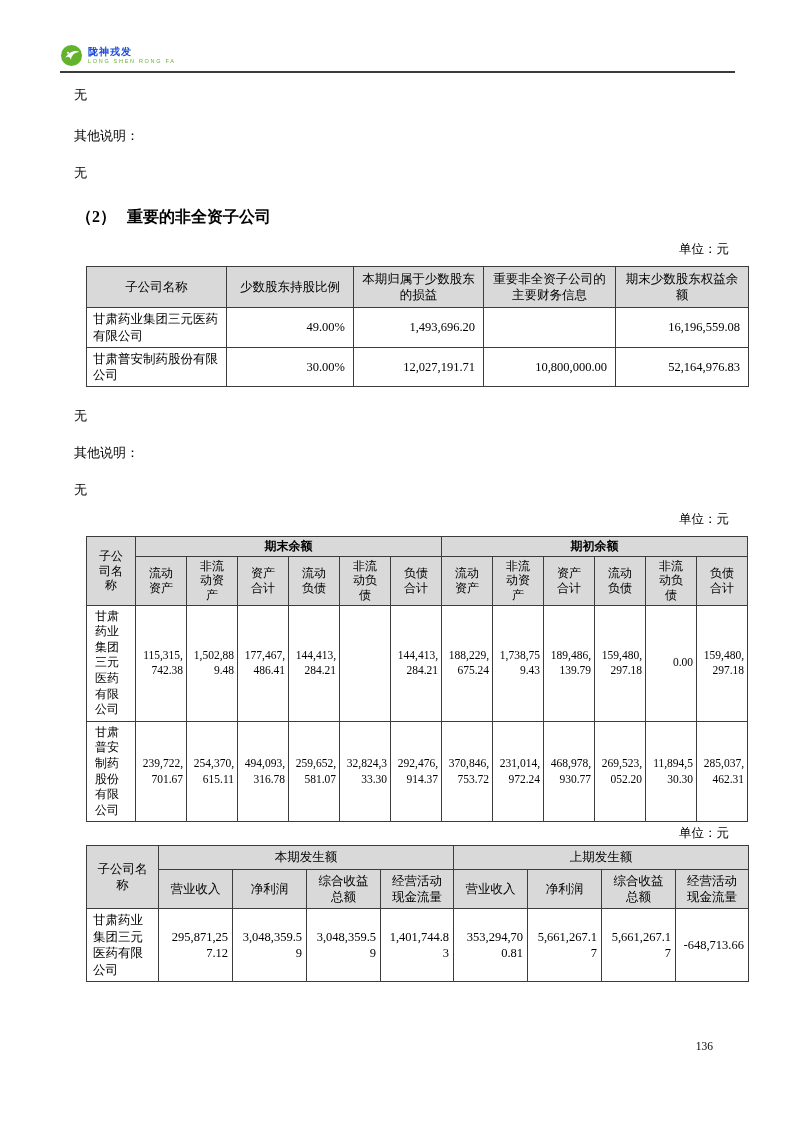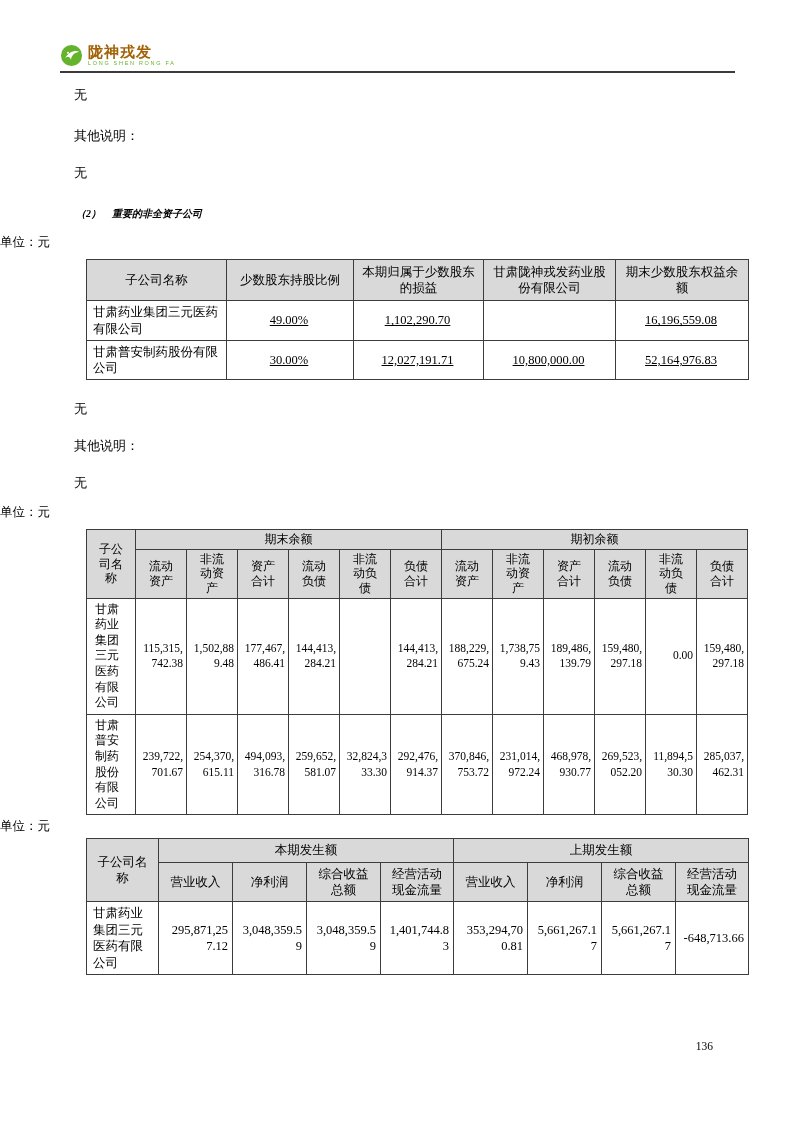--- a/index.html
+++ b/index.html
@@ -10,45 +10,45 @@
   
   .header{
     display:flex;justify-content:space-between;align-items:flex-end;
     margin:0 58px 0 60px;padding-top:44px;padding-bottom:4px;
     border-bottom:2.5px solid #3a3a3a;
   }
   .logo{display:flex;align-items:center;gap:5px;}
   .logo-badge{width:23px;height:23px;flex:0 0 auto;}
   .logo-text{display:flex;flex-direction:column;line-height:1;}
   .logo-cn{font-family:"Liberation Sans","DejaVu Sans",sans-serif;font-weight:bold;
-           font-size:15px;color:#a16207;letter-spacing:1px;}
+           font-size:10px;color:#1d4ed8;letter-spacing:1px;}
   .logo-en{font-family:"Liberation Sans","DejaVu Sans",sans-serif;font-size:5.5px;
            color:#64b32c;letter-spacing:1.7px;margin-top:2px;}
   .header-title{font-size:12.5px;padding-bottom:2px;}
   
   .para{margin:0 64px 0 74px;font-size:13px;line-height:1.15;}
   .note-line{margin:0 64px 0 74px;font-size:13px;line-height:1.15;}
-  .heading{margin:12px 64px 0 76px;font-size:10px;font-weight:bold;font-style:italic;}
+  .heading{margin:12px 64px 0 76px;font-size:16px;font-weight:bold;}
   .heading .h-num{margin-right:11px;}
-  .unit{margin:0 64px 0 0;text-align:left;font-size:12.5px;}
+  .unit{margin:0 64px 0 0;text-align:right;font-size:12.5px;}
   .mt16{margin-top:15px}.mt26{margin-top:26px}.mt22{margin-top:22px}
   .mt24{margin-top:24px}.mt14{margin-top:13px}.mt8{margin-top:8px}
   .mt10{margin-top:10px}.mt2{margin-top:3px}
   
   table{border-collapse:collapse;margin-left:86px;width:662px;table-layout:fixed;}
   th,td{border:1px solid #3c3c3c;vertical-align:middle;}
   th{background:#d9d9d9;font-weight:normal;text-align:center;}
   
   .t1 th{font-size:12.5px;padding:4px 5px;line-height:1.3;}
   .t1 td{font-size:12.5px;padding:3px 6px;line-height:1.3;}
-  .t1 td.num{text-align:center;padding-right:8px;word-break:break-all;text-decoration:underline;}
+  .t1 td.num{text-align:right;padding-right:8px;word-break:break-all;}
   .t1 td.name{text-align:left;}
   
   .t2 th{font-size:12px;padding:2px 9px;line-height:1.22;}
-  .t2 th.group{padding:2px 16px;}
+  .t2 th.group{padding:2px 16px;font-weight:bold;}
   .t2 td{font-size:11.5px;line-height:1.35;}
   .t2 td.name{font-size:12px;line-height:1.3;padding:3px 8px;text-align:left;}
   .t2 td.num{text-align:right;padding:2px 3px;word-break:break-all;}
   
   .t3 th{font-size:12.5px;padding:3px 10px;line-height:1.3;}
   .t3 th.group{padding:3px 0;}
   .t3 td{font-size:12.5px;line-height:1.32;}
   .t3 td.name{padding:3px 6px;text-align:left;}
   .t3 td.num{text-align:right;padding:3px 4px;word-break:break-all;}
   
@@ -88,27 +88,27 @@
         <col style="width:127px">
         <col style="width:130px">
         <col style="width:132px">
         <col style="width:133px">
       </colgroup>
     <tbody>
         <tr>
       <th>子公司名称</th>
       <th>少数股东持股比例</th>
       <th>本期归属于少数股东的损益</th>
-      <th>甘肃陇神戎发药业股份有限公司</th>
+      <th>重要非全资子公司的主要财务信息</th>
       <th>期末少数股东权益余额</th>
     </tr>
     <tr>
       <td class="name">甘肃药业集团三元医药有限公司</td>
       <td class="num">49.00%</td>
-      <td class="num">1,102,290.70</td>
+      <td class="num">1,493,696.20</td>
       <td class="num"></td>
       <td class="num">16,196,559.08</td>
     </tr>
     <tr>
       <td class="name">甘肃普安制药股份有限公司</td>
       <td class="num">30.00%</td>
       <td class="num">12,027,191.71</td>
       <td class="num">10,800,000.00</td>
       <td class="num">52,164,976.83</td>
     </tr>

